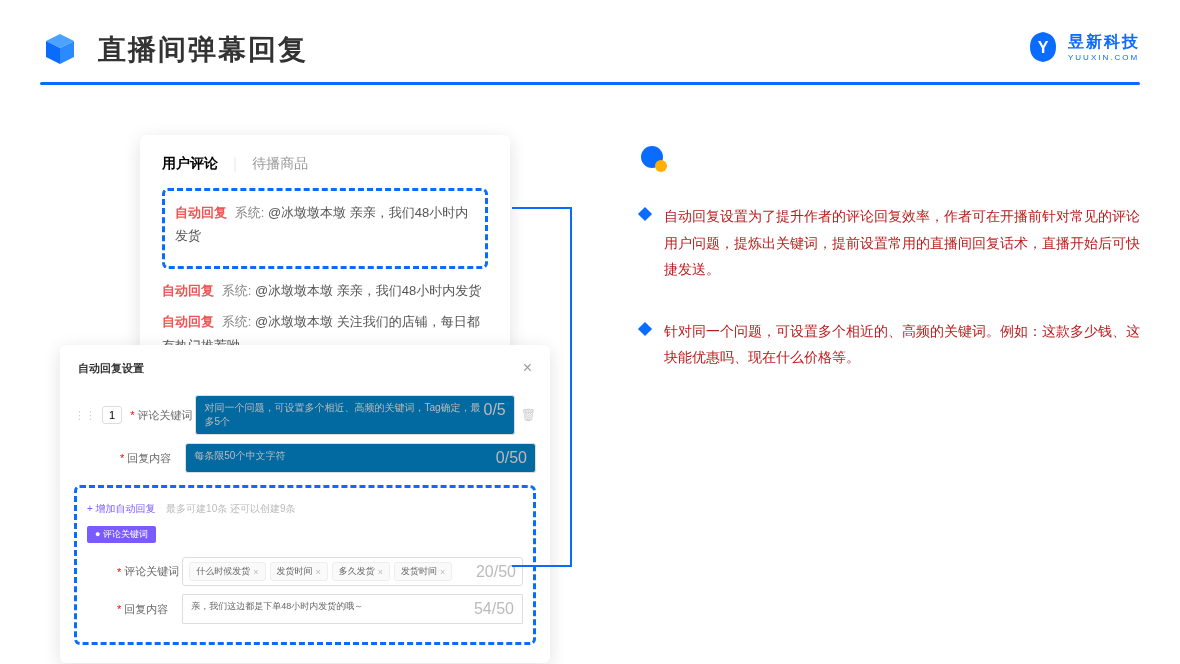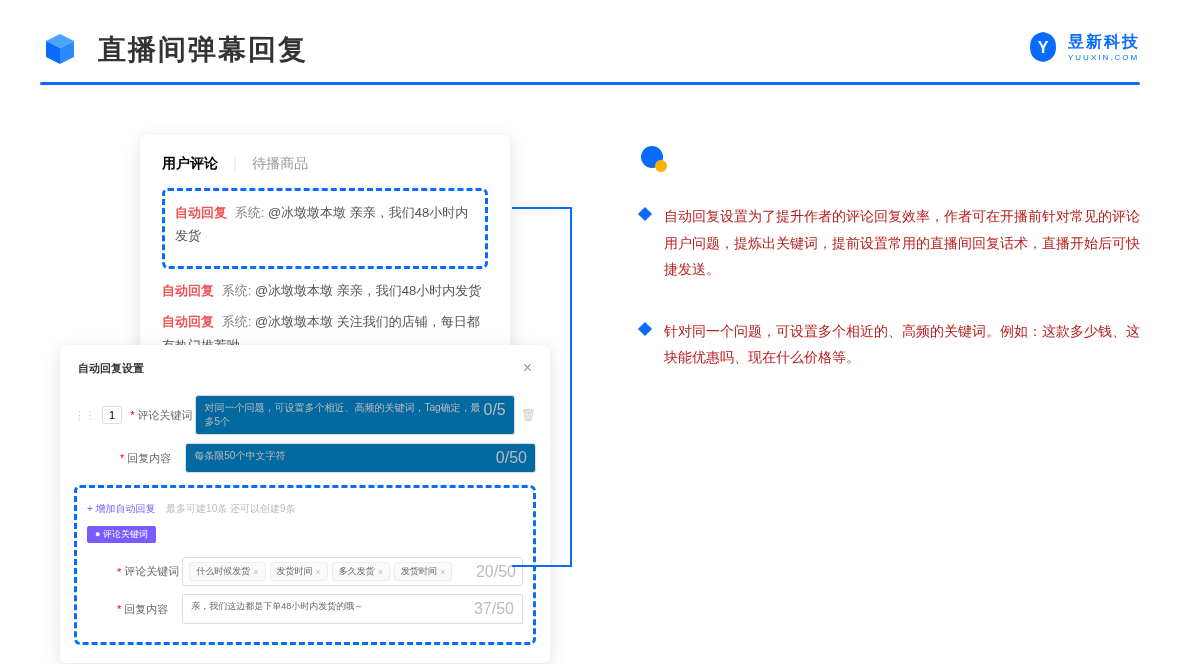--- a/index.html
+++ b/index.html
@@ -186,21 +186,21 @@
             </div>
             <span class="counter">20/50</span>
           </div>
         </div>
 
         <div class="form-row" style="padding-left:30px;">
           <span class="req-dot">*</span>
           <span class="form-label">回复内容</span>
           <div class="example-content">
             <span>亲，我们这边都是下单48小时内发货的哦～</span>
-            <span class="counter">37/50</span>
+            <span class="counter">54/50</span>
           </div>
         </div>
       </div>
     </div>
   </div>
 
   <div class="right-col">
     <div class="section-head">
       <div class="bubble-icon">
         <svg viewBox="0 0 28 28">

